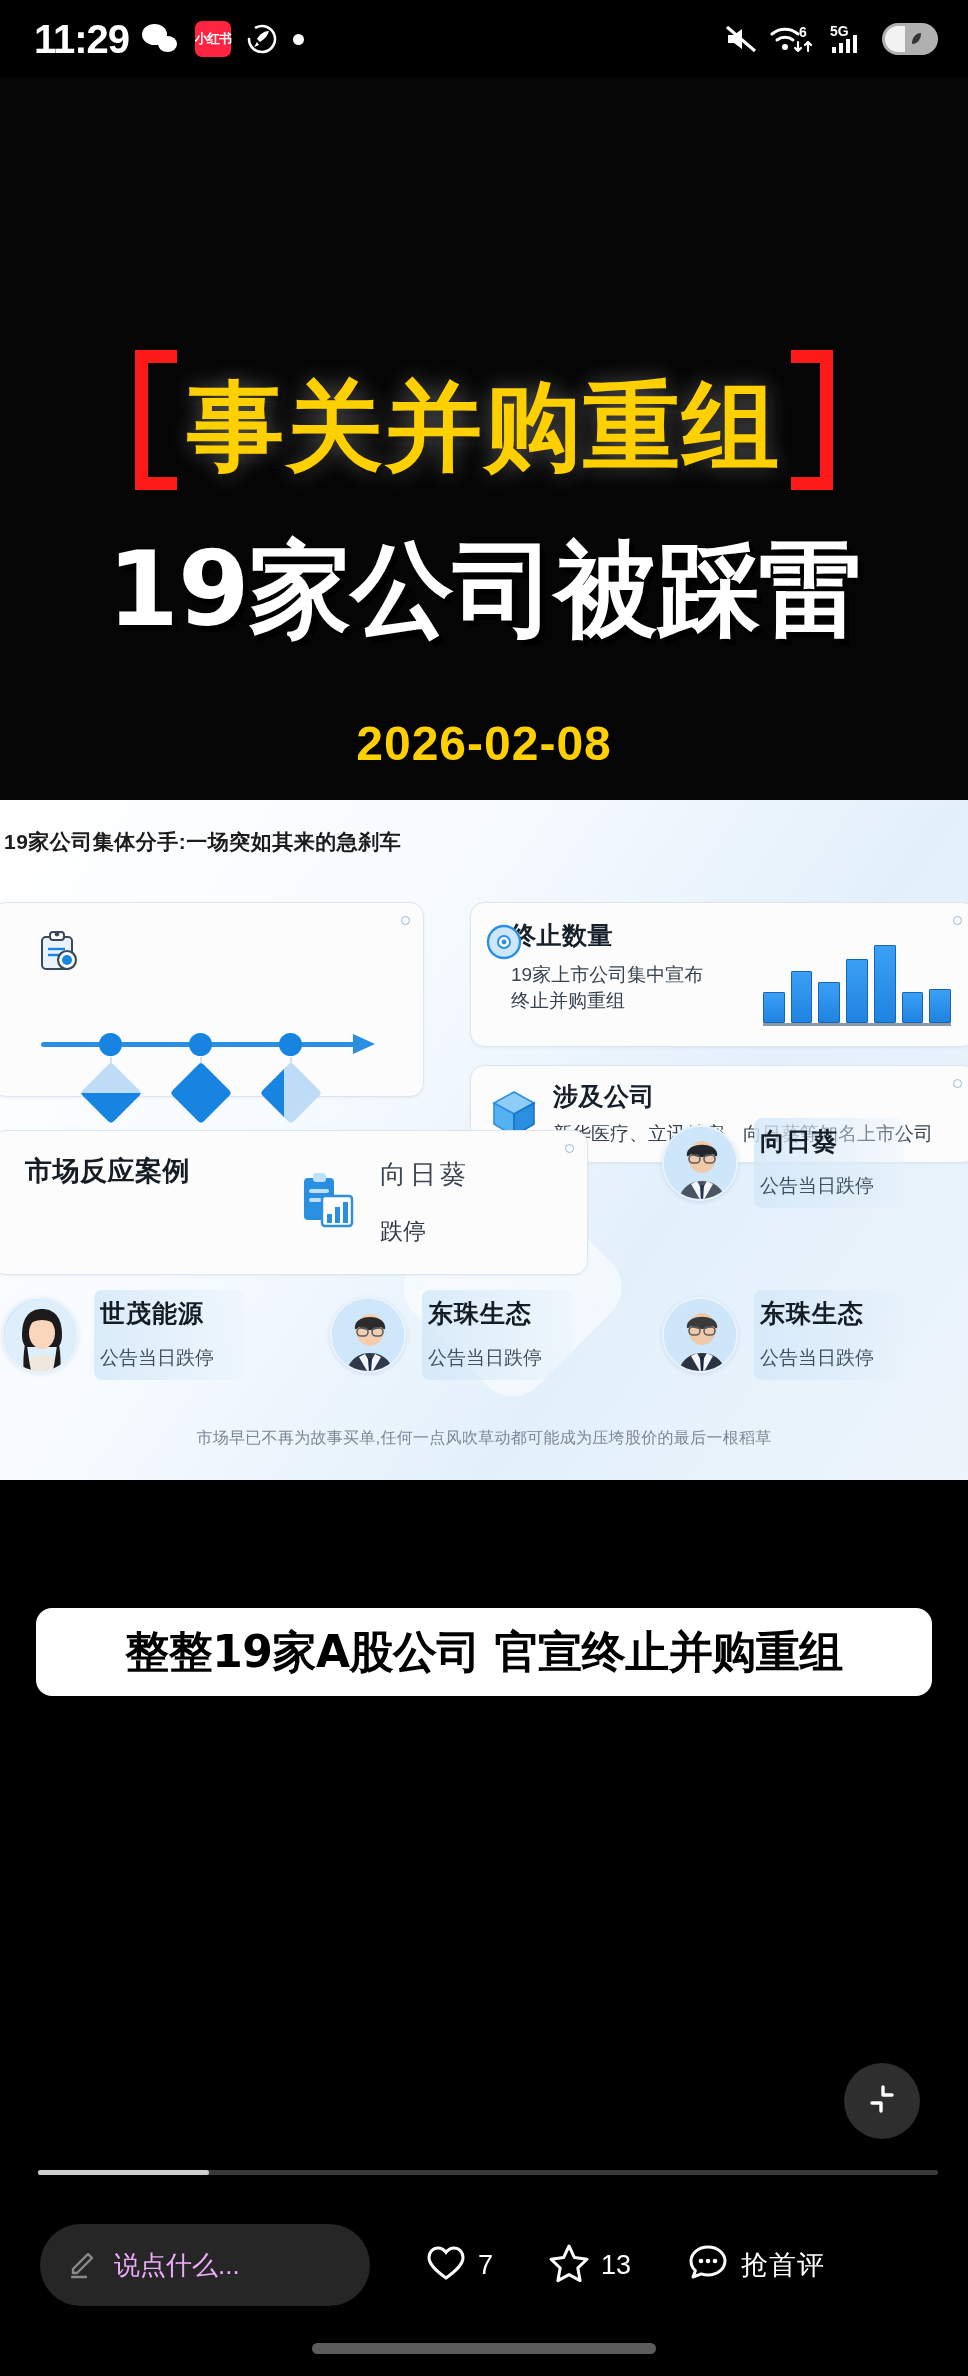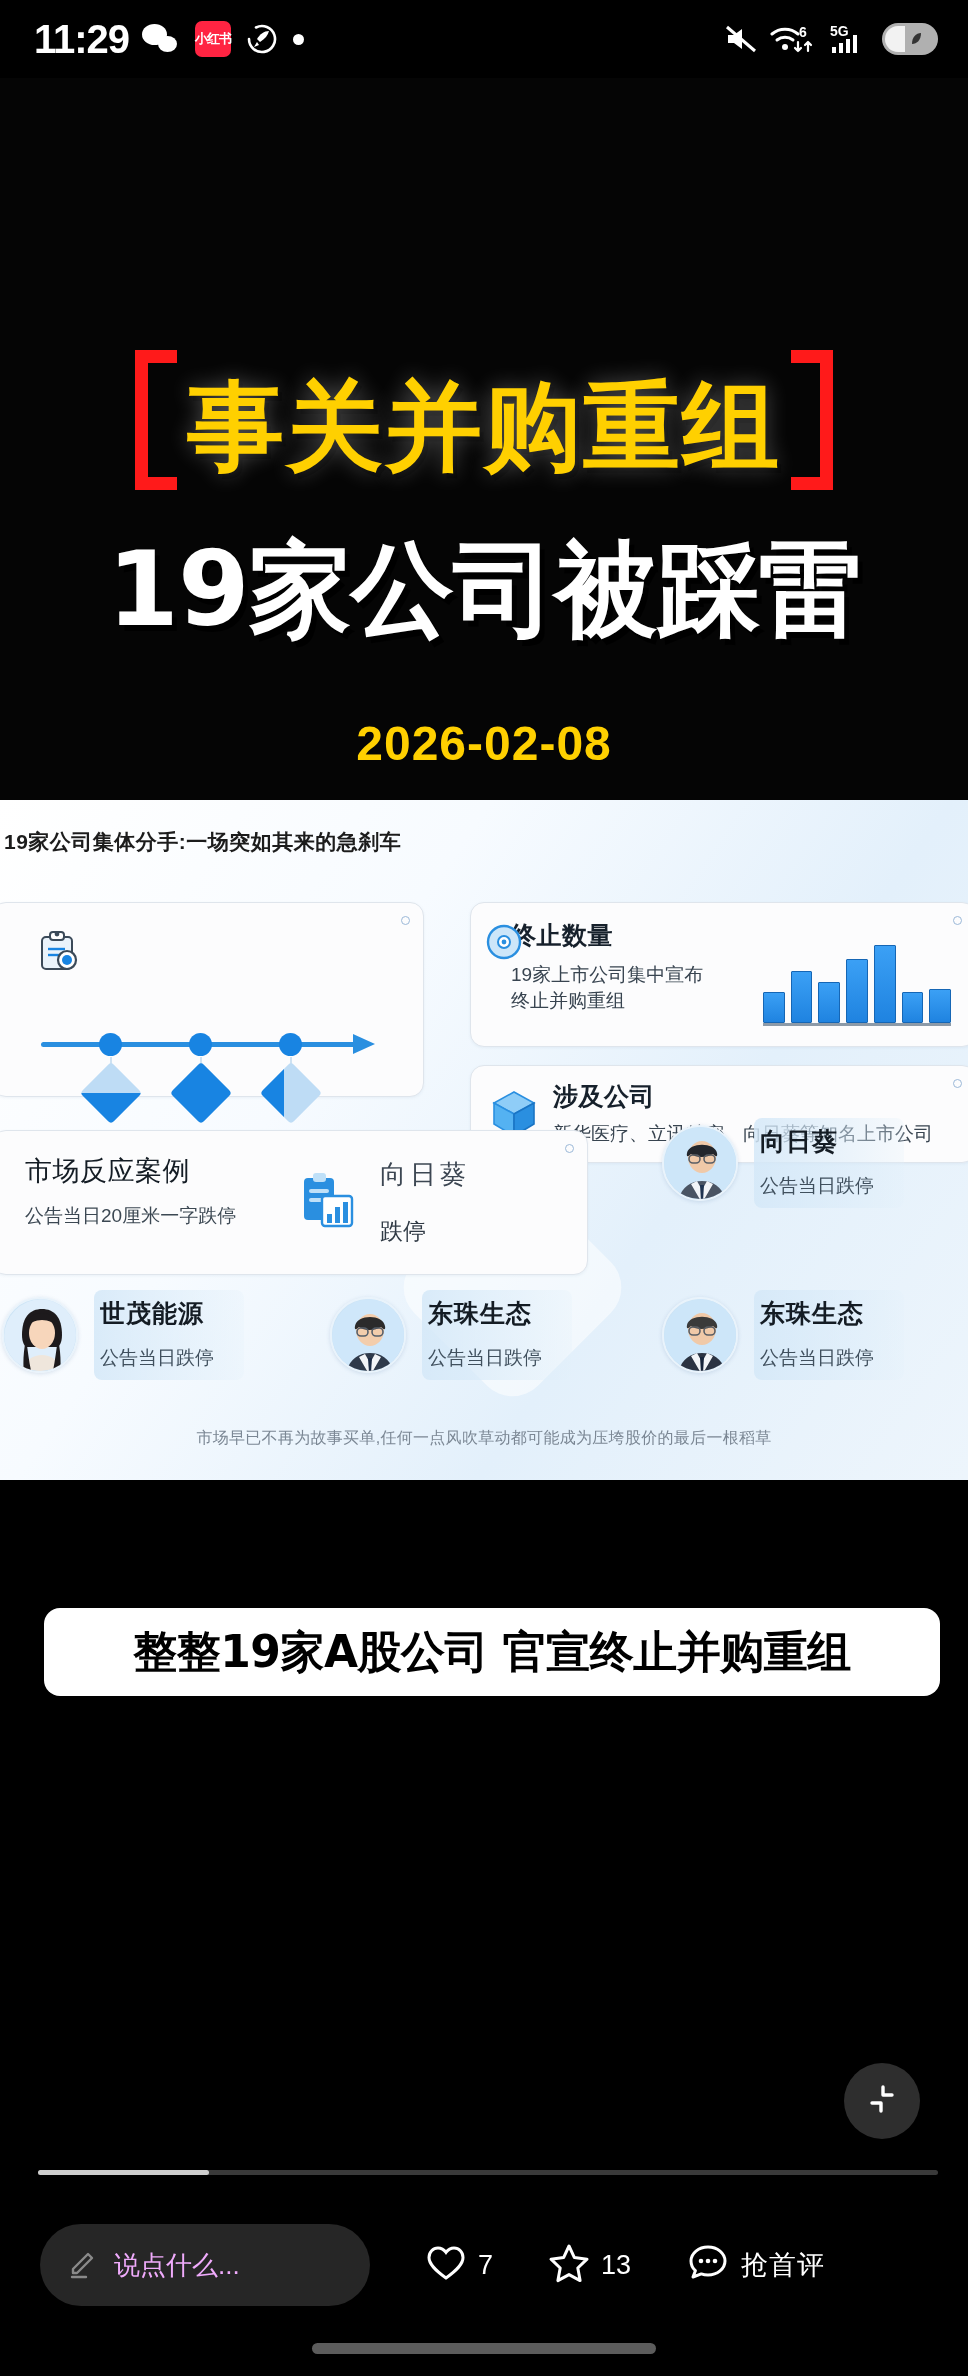--- a/index.html
+++ b/index.html
@@ -123,21 +123,21 @@
   .minichart{ position:absolute; right:24px; bottom:20px; width:188px; height:86px; display:flex; align-items:flex-end; gap:6px; border-bottom:3px solid #8c9aa8; }
   .mc-bar{ flex:1; background:linear-gradient(180deg,#3ba0f5 0%,#1f83e0 100%); border:1px solid #1566b5; border-radius:1px; }
 
   
   #card-companies{ left:470px; top:265px; width:506px; height:98px; }
   .icon-cube{ position:absolute; left:18px; top:22px; width:50px;height:52px; }
 
   
   #card-market{ left:-8px; top:330px; width:596px; height:145px; }
   .cm-left{ padding:22px 0 0 32px; }
-  .cm-title{ font-size:27px;font-weight:400;color:#141c24;letter-spacing:.5px; }
+  .cm-title{ font-size:27px;font-weight:700;color:#141c24;letter-spacing:.5px; }
   .cm-sub{ font-size:19px;color:#3c4853;margin-top:14px; }
   .cm-right{ position:absolute; left:305px; top:26px; display:flex; align-items:center; gap:22px; }
   .icon-clipchart{ width:60px;height:64px; }
   .cm-co{ font-size:26px; color:#3c4652; letter-spacing:4px; }
   .cm-st{ font-size:23px; color:#303a45; margin-top:24px; }
 
   
   .chip{ position:absolute; display:flex; align-items:center; gap:16px; }
   .chip .av{
     width:76px;height:76px;border-radius:50%;
@@ -160,21 +160,21 @@
     position:absolute; left:0; top:628px; width:968px; text-align:center;
     font-size:16px; color:#7b8794; letter-spacing:.3px;
   }
 
   
   .lower{
     position:absolute; top:1480px; left:0; width:968px; height:896px;
     background:#000;
   }
   .banner{
-    position:absolute; left:44px; top:128px; width:896px; height:88px;
+    position:absolute; left:36px; top:128px; width:896px; height:88px;
     background:#fff; border-radius:16px;
     display:flex; align-items:center; justify-content:center;
   }
   .banner span{
     font-size:44px; font-weight:900; color:#000; letter-spacing:-.5px;
     white-space:nowrap;
     font-family:"DejaVu Sans","Liberation Sans",sans-serif;
   }
   .fab{
     position:absolute; right:48px; top:583px; width:76px;height:76px;
@@ -338,21 +338,20 @@
     <div style="padding:14px 0 0 82px">
       <div class="c-title">涉及公司</div>
       <div class="c-sub" style="margin-top:8px">新华医疗、立讯精密、向日葵等知名上市公司</div>
     </div>
   </div>
 
   <div class="card" id="card-market">
     <span class="dotmark"></span>
     <div class="cm-left">
       <div class="cm-title">市场反应案例</div>
-      <div class="cm-sub">公告当日20厘米一字跌停</div>
     </div>
     <div class="cm-right">
       <span class="icon-clipchart">
         <svg width="60" height="64" viewBox="0 0 60 64">
           <rect x="6" y="8" width="30" height="42" rx="4" fill="#2a8fe0"></rect>
           <rect x="15" y="3" width="13" height="9" rx="3" fill="#bfe0f8"></rect>
           <rect x="11" y="19" width="20" height="4" rx="2" fill="#bfe0f8"></rect>
           <rect x="11" y="28" width="14" height="4" rx="2" fill="#bfe0f8"></rect>
           <rect x="24" y="26" width="30" height="30" rx="3" fill="#fff" stroke="#2a8fe0" stroke-width="2.4"></rect>
           <rect x="29" y="44" width="5" height="9" fill="#2a8fe0"></rect>

